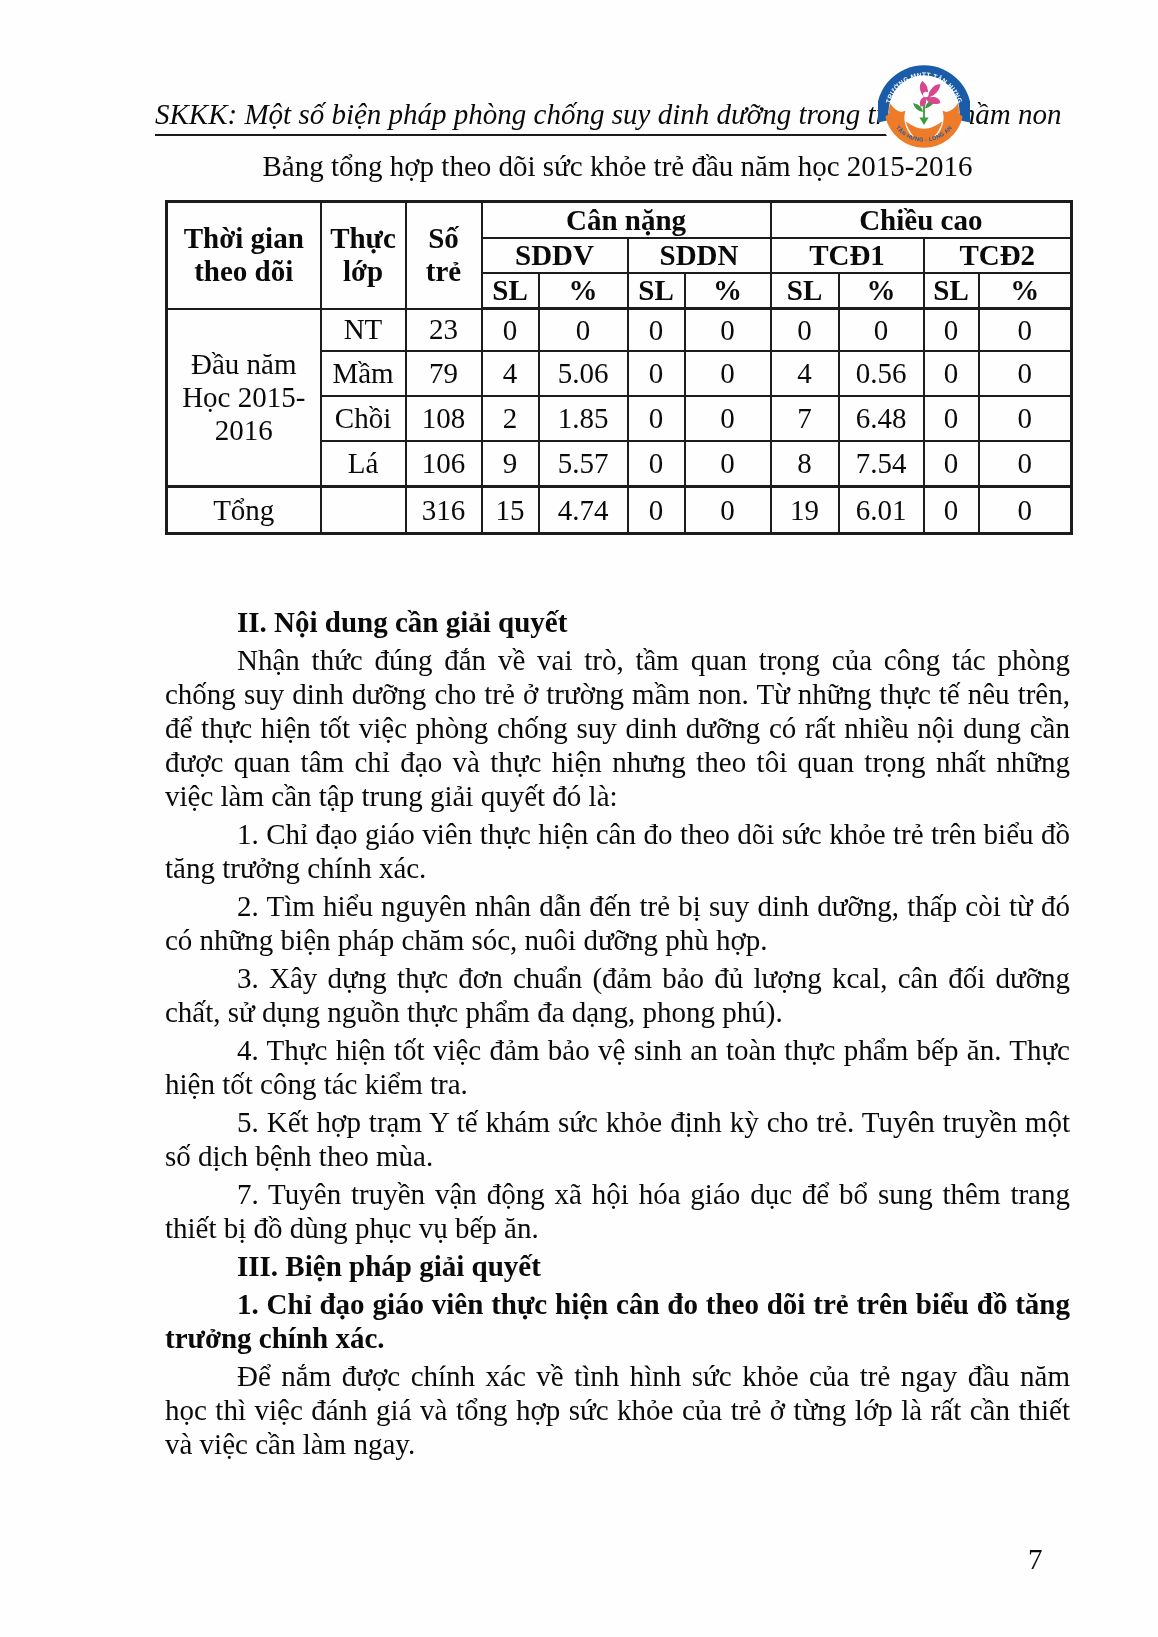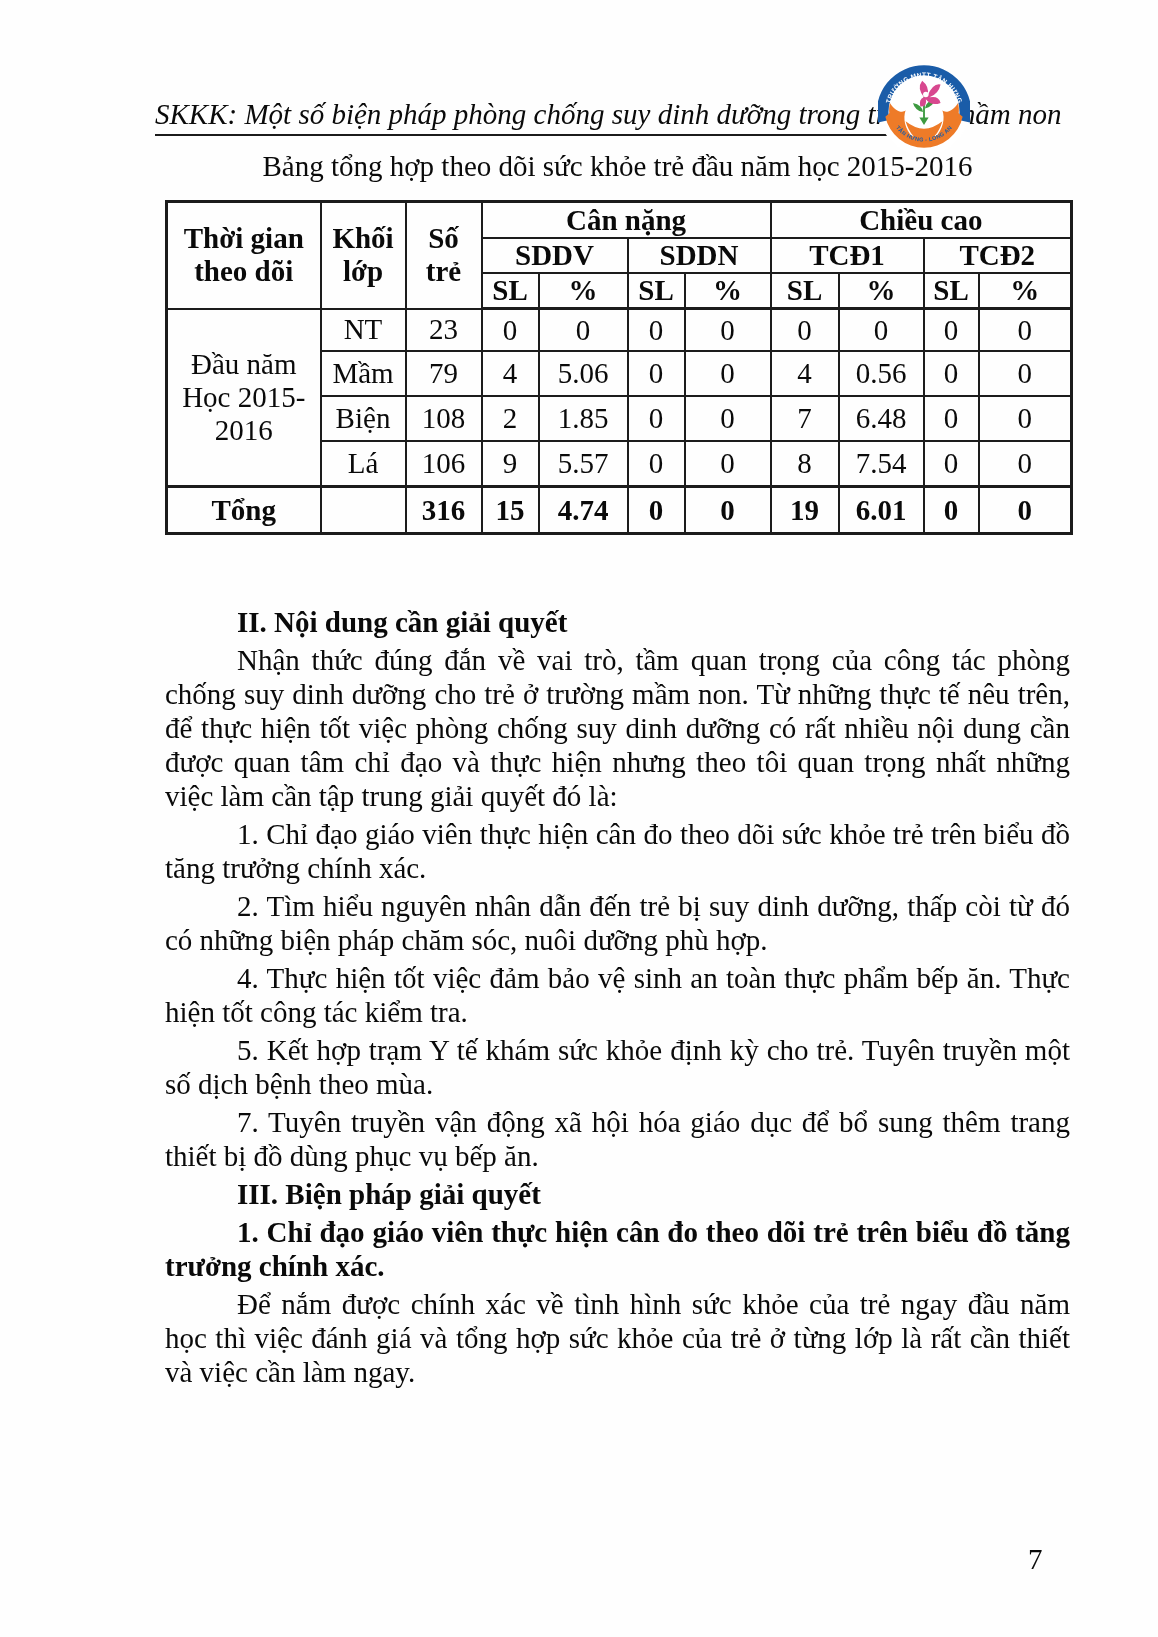--- a/index.html
+++ b/index.html
@@ -32,21 +32,21 @@
     border:2px solid #1c1c1c;
     text-align:center;vertical-align:middle;
     padding:0 2px;overflow:hidden;
   }
   table.health th{font-weight:bold;}
   tr.hdr1 th{height:34px;}
   tr.hdr2 th{height:29px;}
   tr.hdr3 th{height:30px;border-bottom:3px solid #1c1c1c;margin-left:11px;}
   tr.body-row td{height:40px;}
   tr.body-row.tall td{height:43px;}
-  tr.total-row td{height:44px;font-weight:bold;border-top:3px solid #1c1c1c;}
+  tr.total-row td{height:44px;font-weight:normal;border-top:3px solid #1c1c1c;}
   table.health{border:3px solid #1c1c1c;}
   
   .sec-heading{
     font-weight:bold;font-size:29px;line-height:34px;
     margin:70px 0 4px 0;text-indent:72px;
   }
   .sec-heading.h3{margin:4px 0 4px 0;}
   p.para{
     font-size:29px;line-height:34px;margin:4px 0;
     text-align:justify;text-indent:72px;
@@ -116,21 +116,21 @@
           <col style="width:57px">
           <col style="width:86px">
         <col style="width:68px">
           <col style="width:85px">
           <col style="width:55px">
           <col style="width:93px">
       </colgroup>
       <tbody>
       <tr class="hdr1">
         <th rowspan="3">Thời gian theo dõi</th>
-        <th rowspan="3">Khối lớp</th>
+        <th rowspan="3">Thực lớp</th>
         <th rowspan="3">Số trẻ</th>
         <th colspan="4">Cân nặng</th>
         <th colspan="4">Chiều cao</th>
       </tr>
       <tr class="hdr2">
         <th colspan="2">SDDV</th>
         <th colspan="2">SDDN</th>
         <th colspan="2">TCĐ1</th>
         <th colspan="2">TCĐ2</th>
       </tr>
@@ -163,21 +163,21 @@
         <td>4</td>
         <td>5.06</td>
         <td>0</td>
         <td>0</td>
         <td>4</td>
         <td>0.56</td>
         <td>0</td>
         <td>0</td>
       </tr>
       <tr class="body-row tall">
-        <td>Biện</td>
+        <td>Chồi</td>
         <td>108</td>
         <td>2</td>
         <td>1.85</td>
         <td>0</td>
         <td>0</td>
         <td>7</td>
         <td>6.48</td>
         <td>0</td>
         <td>0</td>
       </tr>
@@ -208,20 +208,21 @@
       </tr>
       </tbody>
     </table>
 
     <div class="sec-heading">II. Nội dung cần giải quyết</div>
 
     <p class="para">Nhận thức đúng đắn về vai trò, tầm quan trọng của công tác phòng chống suy dinh dưỡng cho trẻ ở trường mầm non. Từ những thực tế nêu trên, để thực hiện tốt việc phòng chống suy dinh dưỡng có rất nhiều nội dung cần được quan tâm chỉ đạo và thực hiện nhưng theo tôi quan trọng nhất những việc làm cần tập trung giải quyết đó là:</p>
 
     <p class="para">1. Chỉ đạo giáo viên thực hiện cân đo theo dõi sức khỏe trẻ trên biểu đồ tăng trưởng chính xác.</p>
     <p class="para">2. Tìm hiểu nguyên nhân dẫn đến trẻ bị suy dinh dưỡng, thấp còi từ đó có những biện pháp chăm sóc, nuôi dưỡng phù hợp.</p>
+    <p class="para">3. Xây dựng thực đơn chuẩn (đảm bảo đủ lượng kcal, cân đối dưỡng chất, sử dụng nguồn thực phẩm đa dạng, phong phú).</p>
     <p class="para">4. Thực hiện tốt việc đảm bảo vệ sinh an toàn thực phẩm bếp ăn. Thực hiện tốt công tác kiểm tra.</p>
     <p class="para">5. Kết hợp trạm Y tế khám sức khỏe định kỳ cho trẻ. Tuyên truyền một số dịch bệnh theo mùa.</p>
     <p class="para">7. Tuyên truyền vận động xã hội hóa giáo dục để bổ sung thêm trang thiết bị đồ dùng phục vụ bếp ăn.</p>
 
     <div class="sec-heading h3">III. Biện pháp giải quyết</div>
 
     <p class="para bold">1. Chỉ đạo giáo viên thực hiện cân đo theo dõi trẻ trên biểu đồ tăng trưởng chính xác.</p>
 
     <p class="para">Để nắm được chính xác về tình hình sức khỏe của trẻ ngay đầu năm học thì việc đánh giá và tổng hợp sức khỏe của trẻ ở từng lớp là rất cần thiết và việc cần làm ngay.</p>
 

